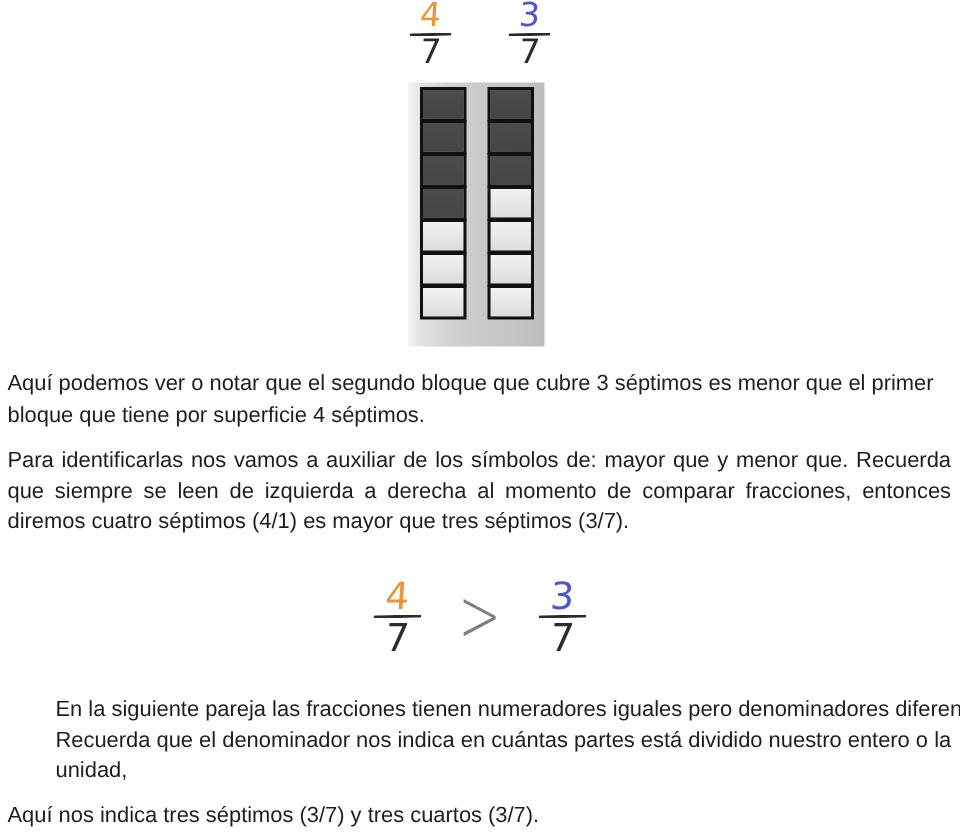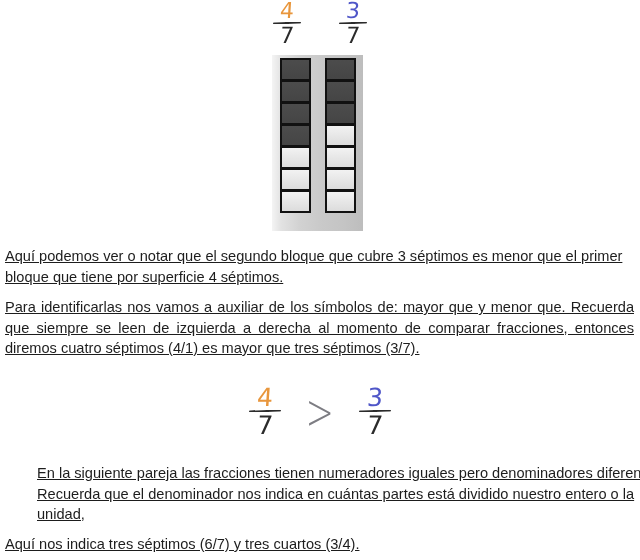--- a/index.html
+++ b/index.html
@@ -109,21 +109,20 @@
 
   
   .para {
     position: absolute;
     left: 5px;
     width: 629px;
     font-size: 14.6px;
     line-height: 20.5px;
     color: #1d1d1d;
     margin: 0;
-    text-decoration: underline;
   }
   .para.justify { text-align: justify; }
 
   #p1 { top: 246px; }
   #p2 { top: 297px; }
   #p3 { top: 463px; margin-left: 32px; }
   #p4 { top: 534px; }
 
   
   .frac-compare {
@@ -216,13 +215,13 @@
   <div class="hand-frac">
     <span class="numer" style="color:#4F56C8">3</span>
     <span class="bar"></span>
     <span class="denom">7</span>
   </div>
 
 </div>
 
 <p class="para" id="p3">En la siguiente pareja las fracciones tienen numeradores iguales pero denominadores diferentes. Recuerda que el denominador nos indica en cuántas partes está dividido nuestro entero o la unidad,</p>
 
-<p class="para" id="p4">Aquí nos indica tres séptimos (6/7) y tres cuartos (3/4).</p>
+<p class="para" id="p4">Aquí nos indica tres séptimos (3/7) y tres cuartos (3/7).</p>
 
 </body></html>

